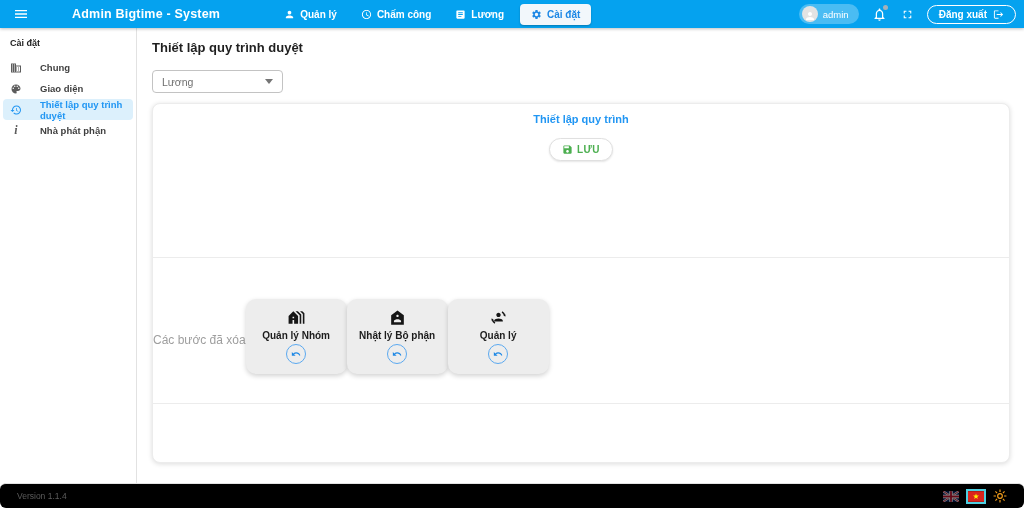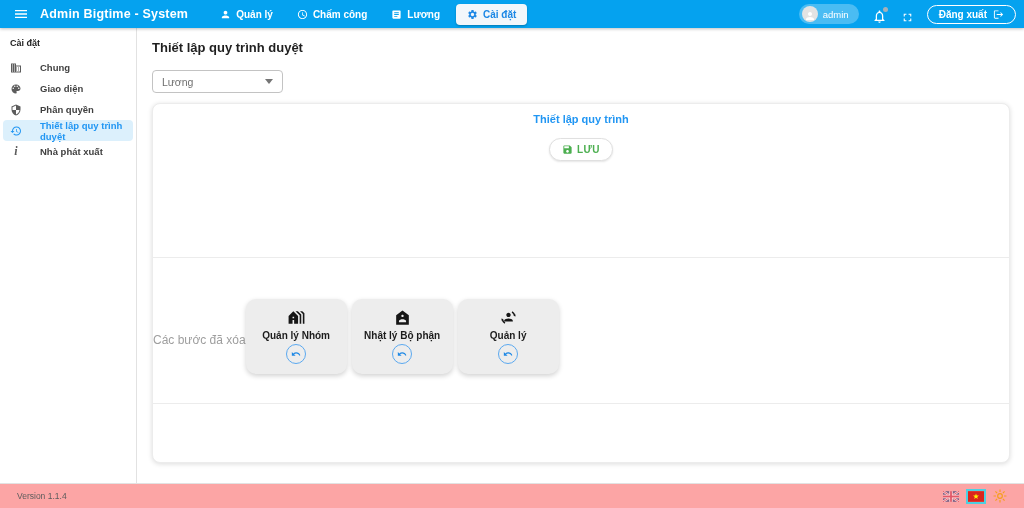--- a/index.html
+++ b/index.html
@@ -2,30 +2,30 @@
 <html><head>
 <meta charset="utf-8">
 <style>
   * { margin:0; padding:0; box-sizing:border-box; }
   html,body { width:1024px; height:508px; overflow:hidden; background:#fff;
     font-family:"Liberation Sans", sans-serif; position:relative; }
 
   
   .topbar { position:absolute; top:0; left:0; width:1024px; height:28px;
     background:#05a2ef; display:flex; align-items:center; color:#fff;
-    padding:0 8px; z-index:20; box-shadow:0 1px 3px rgba(0,0,0,.25); }
+    padding:0 8px; z-index:20; box-shadow:0 1px 3px rgba(0,0,0,.25);gap:32px; }
   .icbtn { display:flex; align-items:center; justify-content:center; cursor:pointer; }
   .hamburger { width:26px; height:26px; }
   .app-title { font-size:12.5px; font-weight:bold; margin:0 10px 0 6px; letter-spacing:.2px; white-space:nowrap; }
   .topnav { display:flex; align-items:center; margin-left:14px; gap:8px; }
   .nav-item { display:flex; align-items:center; gap:5px; font-size:10px; font-weight:bold;
     padding:4px 8px; border-radius:4px; white-space:nowrap; cursor:pointer; }
   .nav-item svg { width:11px; height:11px; }
   .nav-item.active { background:#f2f7fb; color:#1e88e5; box-shadow:0 1px 2px rgba(0,0,0,.25); padding:5px 11px; }
-  .topbar-right { margin-left:auto; display:flex; align-items:flex-end; gap:13px; }
+  .topbar-right { margin-left:auto; display:flex; align-items:center; gap:13px; }
   .user-pill { display:flex; align-items:center; gap:5px; background:rgba(255,255,255,.28);
     border-radius:11px; padding:2px 10px 2px 3px; font-size:9.5px; cursor:pointer; }
   .avatar { width:16px; height:16px; border-radius:50%; background:#e3e3e3; overflow:hidden;
     display:flex; align-items:flex-end; justify-content:center; }
   .avatar svg { width:12px; height:12px; color:#fff; }
   .bell { position:relative; width:16px; height:16px; }
   .bell svg { width:15px; height:15px; }
   .bell-dot { position:absolute; top:-1px; right:0; width:5px; height:5px; border-radius:50%;
     background:#a6b0b8; }
   .fullscreen svg { width:13px; height:13px; }
@@ -71,32 +71,32 @@
   .del-btn svg { width:10px; height:10px; color:#f44336; }
   .save-btn { margin-top:13px; height:23px; display:flex; align-items:center; gap:4px;
     padding:0 12px; border-radius:12px; border:1px solid #e0e0e0; background:#fff;
     box-shadow:0 1px 2px rgba(0,0,0,.1); font-size:10px; font-weight:bold; color:#4caf50;
     letter-spacing:.4px; cursor:pointer; }
   .save-btn svg { width:11px; height:11px; color:#4caf50; }
 
   .board-sec2 { height:146px; border-bottom:1px solid #ececec;
     display:flex; flex-direction:row; align-items:center; }
   .sec2-title { margin-top:19px; font-size:12px; color:#9e9e9e; }
-  .deleted-row { margin-top:11px; display:flex; gap:5px; }
+  .deleted-row { margin-top:11px; display:flex; }
   .deleted-card { width:101px; height:75px; background:#ededed; border-radius:10px;
     box-shadow:0 2px 5px rgba(0,0,0,.18); display:flex; flex-direction:column;
     align-items:center; justify-content:center; gap:3px; }
   .deleted-card svg.step-ic { width:19px; height:19px; color:#161616; }
   .deleted-card .step-label { color:#1c1c1c; }
   .restore-btn { width:20px; height:20px; border:1px solid #5ba9f0; background:#ededed; }
   .restore-btn svg { width:10px; height:10px; color:#1e88e5; }
 
   
-  .footer { position:absolute; left:0; bottom:0; width:1024px; height:25px; background:#fca5a5;
-    border-top:1px solid #e2e2e2; display:flex; align-items:center; padding:0 17px; }
+  .footer { position:absolute; left:0; bottom:0; width:1024px; height:25px; background:#000000;
+    border-top:1px solid #e2e2e2; display:flex; align-items:center; padding:0 17px;border-radius:6px; }
   .version { font-size:8.5px; color:#5c5c5c; }
   .footer-right { margin-left:auto; display:flex; align-items:center; gap:9px; }
   .flag { width:16px; height:11px; display:block; cursor:pointer; }
   .flag-uk { opacity:.5; }
   .flag-vn-wrap { outline:2px solid #4dd0e1; line-height:0; cursor:pointer; }
   .sun svg { width:14px; height:14px; color:#f59f1b; display:block; }
 </style>
 </head>
 <body>
 
@@ -172,35 +172,29 @@
         <path d="M12 7V3H2v18h20V7H12zM6 19H4v-2h2v2zm0-4H4v-2h2v2zm0-4H4V9h2v2zm0-4H4V5h2v2zm4 12H8v-2h2v2zm0-4H8v-2h2v2zm0-4H8V9h2v2zm0-4H8V5h2v2zm10 12h-8v-2h2v-2h-2v-2h2v-2h-2V9h8v10zm-2-8h-2v2h2v-2zm0 4h-2v2h2v-2z"></path>
       </svg>
     <span>Chung</span>
   </div>
   <div class="side-item">
     <svg viewBox="0 0 24 24" fill="currentColor">
         <path d="M12 3c-4.97 0-9 4.03-9 9s4.03 9 9 9c.83 0 1.5-.67 1.5-1.5 0-.39-.15-.74-.39-1.01-.23-.26-.38-.61-.38-.99 0-.83.67-1.5 1.5-1.5H16c2.76 0 5-2.24 5-5 0-4.42-4.03-8-9-8zm-5.5 9c-.83 0-1.5-.67-1.5-1.5S5.67 9 6.5 9 8 9.67 8 10.5 7.33 12 6.5 12zm3-4C8.67 8 8 7.33 8 6.5S8.67 5 9.5 5s1.5.67 1.5 1.5S10.33 8 9.5 8zm5 0c-.83 0-1.5-.67-1.5-1.5S13.67 5 14.5 5s1.5.67 1.5 1.5S15.33 8 14.5 8zm3 4c-.83 0-1.5-.67-1.5-1.5S16.67 9 17.5 9s1.5.67 1.5 1.5-.67 1.5-1.5 1.5z"></path>
       </svg>
     <span>Giao diện</span>
   </div>
-  <div class="side-item">
-    <svg viewBox="0 0 24 24" fill="currentColor">
-        <path d="M12 1L3 5v6c0 5.55 3.84 10.74 9 12 5.16-1.26 9-6.45 9-12V5l-9-4zm0 10.99h7c-.53 4.12-3.28 7.79-7 8.94V12H5V6.3l7-3.11v8.8z"></path>
-      </svg>
-    <span>Phân quyền</span>
-  </div>
   <div class="side-item active">
     <svg viewBox="0 0 24 24" fill="currentColor">
         <path d="M13 3c-4.97 0-9 4.03-9 9H1l3.89 3.89.07.14L9 12H6c0-3.87 3.13-7 7-7s7 3.13 7 7-3.13 7-7 7c-1.93 0-3.68-.79-4.94-2.06l-1.42 1.42C8.27 19.99 10.51 21 13 21c4.97 0 9-4.03 9-9s-4.03-9-9-9zm-1 5v5l4.28 2.54.72-1.21-3.5-2.08V8H12z"></path>
       </svg>
     <span>Thiết lập quy trình duyệt</span>
   </div>
   <div class="side-item">
     <span class="dev-i">i</span>
-    <span>Nhà phát xuất</span>
+    <span>Nhà phát phận</span>
   </div>
 </div>
 
 <div class="main">
   <div class="page-title">Thiết lập quy trình duyệt</div>
 
   <div class="select-box">
     <span>Lương</span>
     <span class="caret"></span>
   </div>

